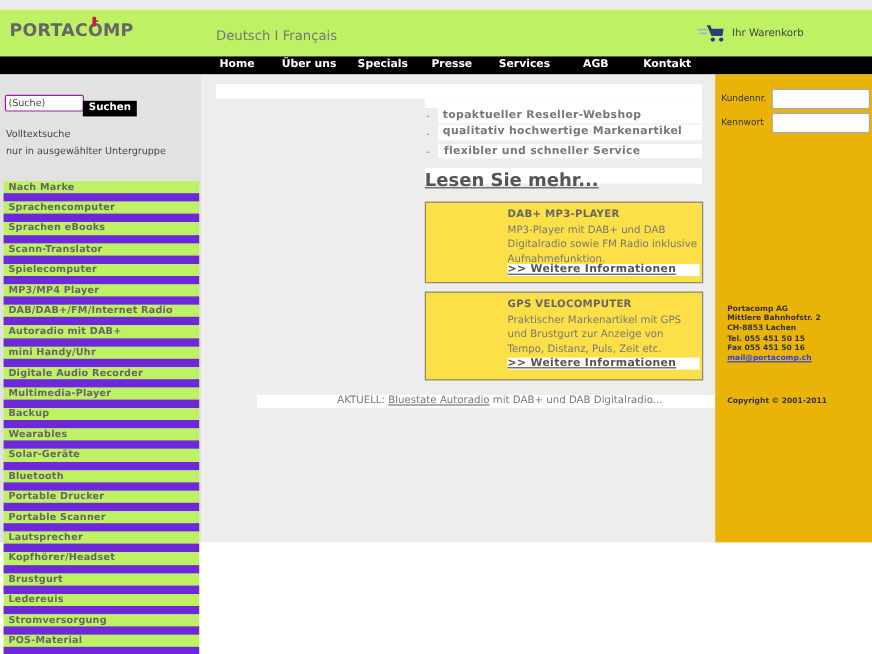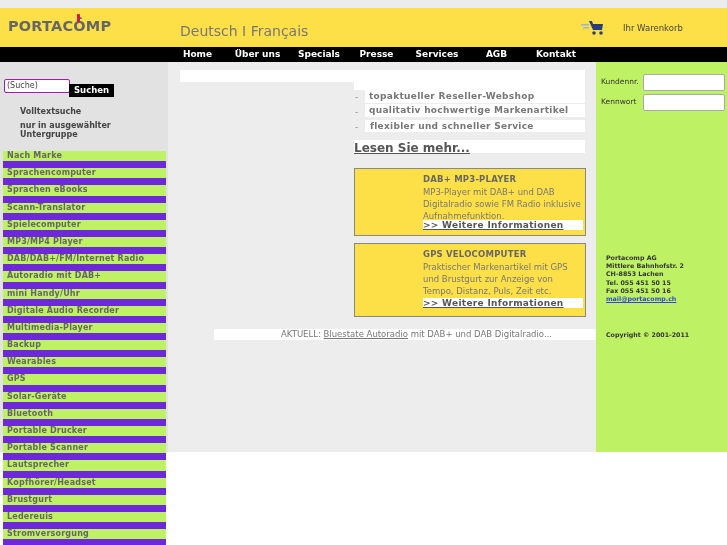--- a/index.html
+++ b/index.html
@@ -1,47 +1,47 @@
 <!DOCTYPE html>
 <html><head>
 <meta charset="utf-8">
 <style>
   html, body { margin:0; padding:0; }
   body { width:727px; height:545px; background:#ffffff; position:relative; overflow:hidden;
          font-family:"DejaVu Sans", sans-serif; color:#555; }
   .topstrip { position:absolute; left:0; top:0; width:727px; height:8px; background:#ececec; }
-  .header { position:absolute; left:0; top:8px; width:727px; height:39px; background:#fde047; }
+  .header { position:absolute; left:0; top:8px; width:727px; height:39px; background:#bef264; }
   .logo { position:absolute; left:8px; top:10px; font-weight:bold; font-size:14.5px; color:#666; letter-spacing:0.2px; }
   .logo .o { position:relative; display:inline-block; }
   .logo .o::after { content:""; position:absolute; left:4px; top:-4px; width:3px; height:8px; background:#d6144e; border-radius:1px; }
-  .lang { position:absolute; left:180px; top:15px; font-size:14px; color:#777; }
+  .lang { position:absolute; left:180px; top:15px; font-size:11px; color:#777; }
   .lang a { color:#777; text-decoration:none; }
   .cart { position:absolute; left:581px; top:12px; display:flex; align-items:center; }
   .cart svg { width:24px; height:16px; }
-  .cart .lbl { margin-left:18px; font-size:8.5px; color:#444; }
+  .cart .lbl { margin-left:5px; font-size:8.5px; color:#444; }
   .nav { position:absolute; left:0; top:47px; width:727px; height:15px; background:#000; }
   .nav-items { position:absolute; left:170px; top:0; height:15px; display:flex; width:426px; }
   .nav-items a { color:#fff; font-weight:bold; font-size:9px; line-height:15px; text-decoration:none; display:block; text-align:center; }
 
   .left { position:absolute; left:0; top:62px; width:168px; height:390px; background:#e2e2e2; }
   .center { position:absolute; left:168px; top:62px; width:428px; height:390px; background:#ededed; }
-  .right { position:absolute; left:596px; top:62px; width:131px; height:390px; background:#bef264; }
+  .right { position:absolute; left:596px; top:62px; width:131px; height:390px; background:#eab308; }
 
   .search-input { position:absolute; left:4px; top:17px; width:60px; height:12px; border:1px solid #a21caf; border-radius:2px; background:#fff; font-size:8px; color:#444; padding:0 2px; line-height:12px; font-family:"DejaVu Sans", sans-serif; }
   .search-btn { position:absolute; left:69px; top:22px; background:#000; color:#fff; font-weight:bold; font-size:8.5px; padding:1px 5px; line-height:11px; border:none; font-family:"DejaVu Sans", sans-serif; cursor:pointer; }
-  .chk { position:absolute; left:20px; display:flex; align-items:center; font-size:8px; color:#444;font-weight:bold; }
+  .chk { position:absolute; left:5px; display:flex; align-items:center; font-size:8px; color:#444; }
   .chk .box { width:8px; height:8px; border:1px solid #aaa; background:#eee; margin-right:2px; }
 
   .cats { position:absolute; left:3px; top:89px; width:163px; }
   .cat { height:10.2px; line-height:10.2px; background:#bef264; border-bottom:7px solid #6d28d9; font-size:8px; font-weight:bold; color:#666; padding-left:4px; letter-spacing:0.2px; cursor:pointer; }
 
   .white-bar { position:absolute; background:#fff; }
   .bullet { position:absolute; font-size:8.5px; color:#888; }
   .feat { position:absolute; font-size:9px; color:#777; font-weight:bold; letter-spacing:0.3px; }
-  .more { position:absolute; left:186px; top:79px; font-size:12px; color:#555; font-weight:bold; text-decoration:underline; }
+  .more { position:absolute; left:186px; top:79px; font-size:15px; color:#555; font-weight:bold; text-decoration:underline; }
 
   .box { position:absolute; left:186px; width:230px; border:1px solid #888; background:#fde047; }
   .box .title { position:absolute; left:68px; top:5px; font-size:8.5px; color:#666; font-weight:bold; letter-spacing:0.2px; }
   .box .desc { position:absolute; left:68px; top:17px; width:160px; font-size:8.5px; color:#777; line-height:12px; }
   .box .link { position:absolute; left:68px; background:#fff; width:160px; font-size:9px; color:#555; font-weight:bold; text-decoration:underline; letter-spacing:0.3px; }
 
   .news { position:absolute; left:12px; top:267px; width:405px; height:11px; background:#fff; font-size:8.5px; color:#777; text-align:center; line-height:11px;margin-left:34px; }
   .news a { color:#777; text-decoration:underline; }
 
   .r-label { position:absolute; left:5px; font-size:7.5px; color:#333; }
@@ -105,21 +105,20 @@
     <div class="cat">Scann-Translator</div>
     <div class="cat">Spielecomputer</div>
     <div class="cat">MP3/MP4 Player</div>
     <div class="cat">DAB/DAB+/FM/Internet Radio</div>
     <div class="cat">Autoradio mit DAB+</div>
     <div class="cat">mini Handy/Uhr</div>
     <div class="cat">Digitale Audio Recorder</div>
     <div class="cat">Multimedia-Player</div>
     <div class="cat">Backup</div>
     <div class="cat">Wearables</div>
-    <div class="cat">GPS</div>
     <div class="cat">Solar-Geräte</div>
     <div class="cat">Bluetooth</div>
     <div class="cat">Portable Drucker</div>
     <div class="cat">Portable Scanner</div>
     <div class="cat">Lautsprecher</div>
     <div class="cat">Kopfhörer/Headset</div>
     <div class="cat">Brustgurt</div>
     <div class="cat">Ledereuis</div>
     <div class="cat">Stromversorgung</div>
     <div class="cat">POS-Material</div>

